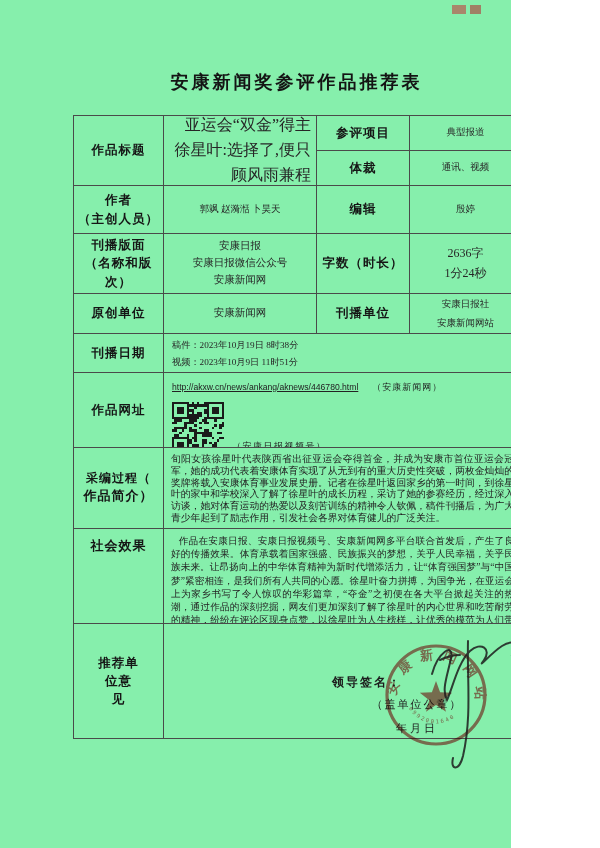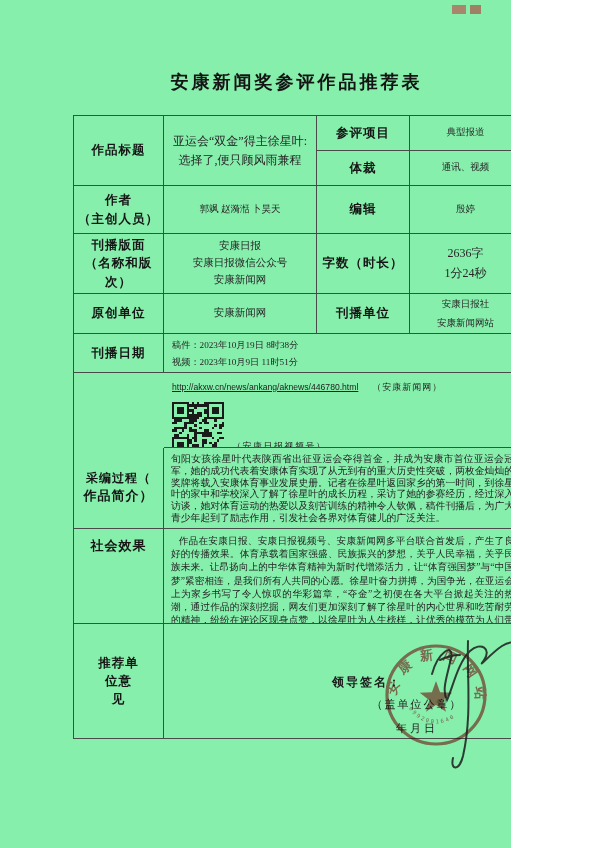--- a/index.html
+++ b/index.html
@@ -52,21 +52,21 @@
   <span class="corner-mark" style="left:470px;width:11px;background:#b23535;"></span>
 
   <div class="doc-title">安康新闻奖参评作品推荐表</div>
 
   <div class="tbl">
 
     <div class="cell" style="left:0;top:0;width:90px;height:70px;">
       <span class="lbl">作品标题</span>
     </div>
     <div class="cell" style="left:90px;top:0;width:153px;height:70px;">
-      <span class="val" style="font-size:12px;line-height:1.55;padding:0 5px;">亚运会“双金”得主徐星叶:选择了,便只顾风雨兼程</span>
+      <span class="val" style="font-size:16px;line-height:1.55;padding:0 5px;text-align:right;">亚运会“双金”得主徐星叶:选择了,便只顾风雨兼程</span>
     </div>
     <div class="cell" style="left:243px;top:0;width:93px;height:35px;">
       <span class="lbl">参评项目</span>
     </div>
     <div class="cell last-col" style="left:336px;top:0;width:111px;height:35px;">
       <span class="val small">典型报道</span>
     </div>
     <div class="cell" style="left:243px;top:35px;width:93px;height:35px;">
       <span class="lbl">体裁</span>
     </div>
@@ -120,20 +120,23 @@
     </div>
 
     <div class="cell" style="left:0;top:218px;width:90px;height:39px;">
       <span class="lbl">刊播日期</span>
     </div>
     <div class="cell left-col last-col" style="left:90px;top:218px;width:357px;height:39px;padding-top:3px;">
       <span class="date-line">稿件：2023年10月19日  8时38分</span>
       <span class="date-line">视频：2023年10月9日  11时51分</span>
     </div>
 
+    <div class="cell" style="left:0;top:257px;width:90px;height:75px;">
+      <span class="lbl">作品网址</span>
+    </div>
     <div class="cell left-col last-col" style="left:90px;top:257px;width:357px;height:75px;padding-top:3px;">
       <div>
         <span class="url-line">http://akxw.cn/news/ankang/aknews/446780.html</span><span class="url-note">（安康新闻网）</span>
       </div>
       <div class="qr-row">
         <svg class="qr" id="qr-svg" viewBox="0 0 21 21" style="shape-rendering:crispEdges;">
             <rect x="0" y="0" width="1" height="1" fill="#1a1a1a"></rect>
             <rect x="1" y="0" width="1" height="1" fill="#1a1a1a"></rect>
             <rect x="2" y="0" width="1" height="1" fill="#1a1a1a"></rect>
             <rect x="3" y="0" width="1" height="1" fill="#1a1a1a"></rect>

